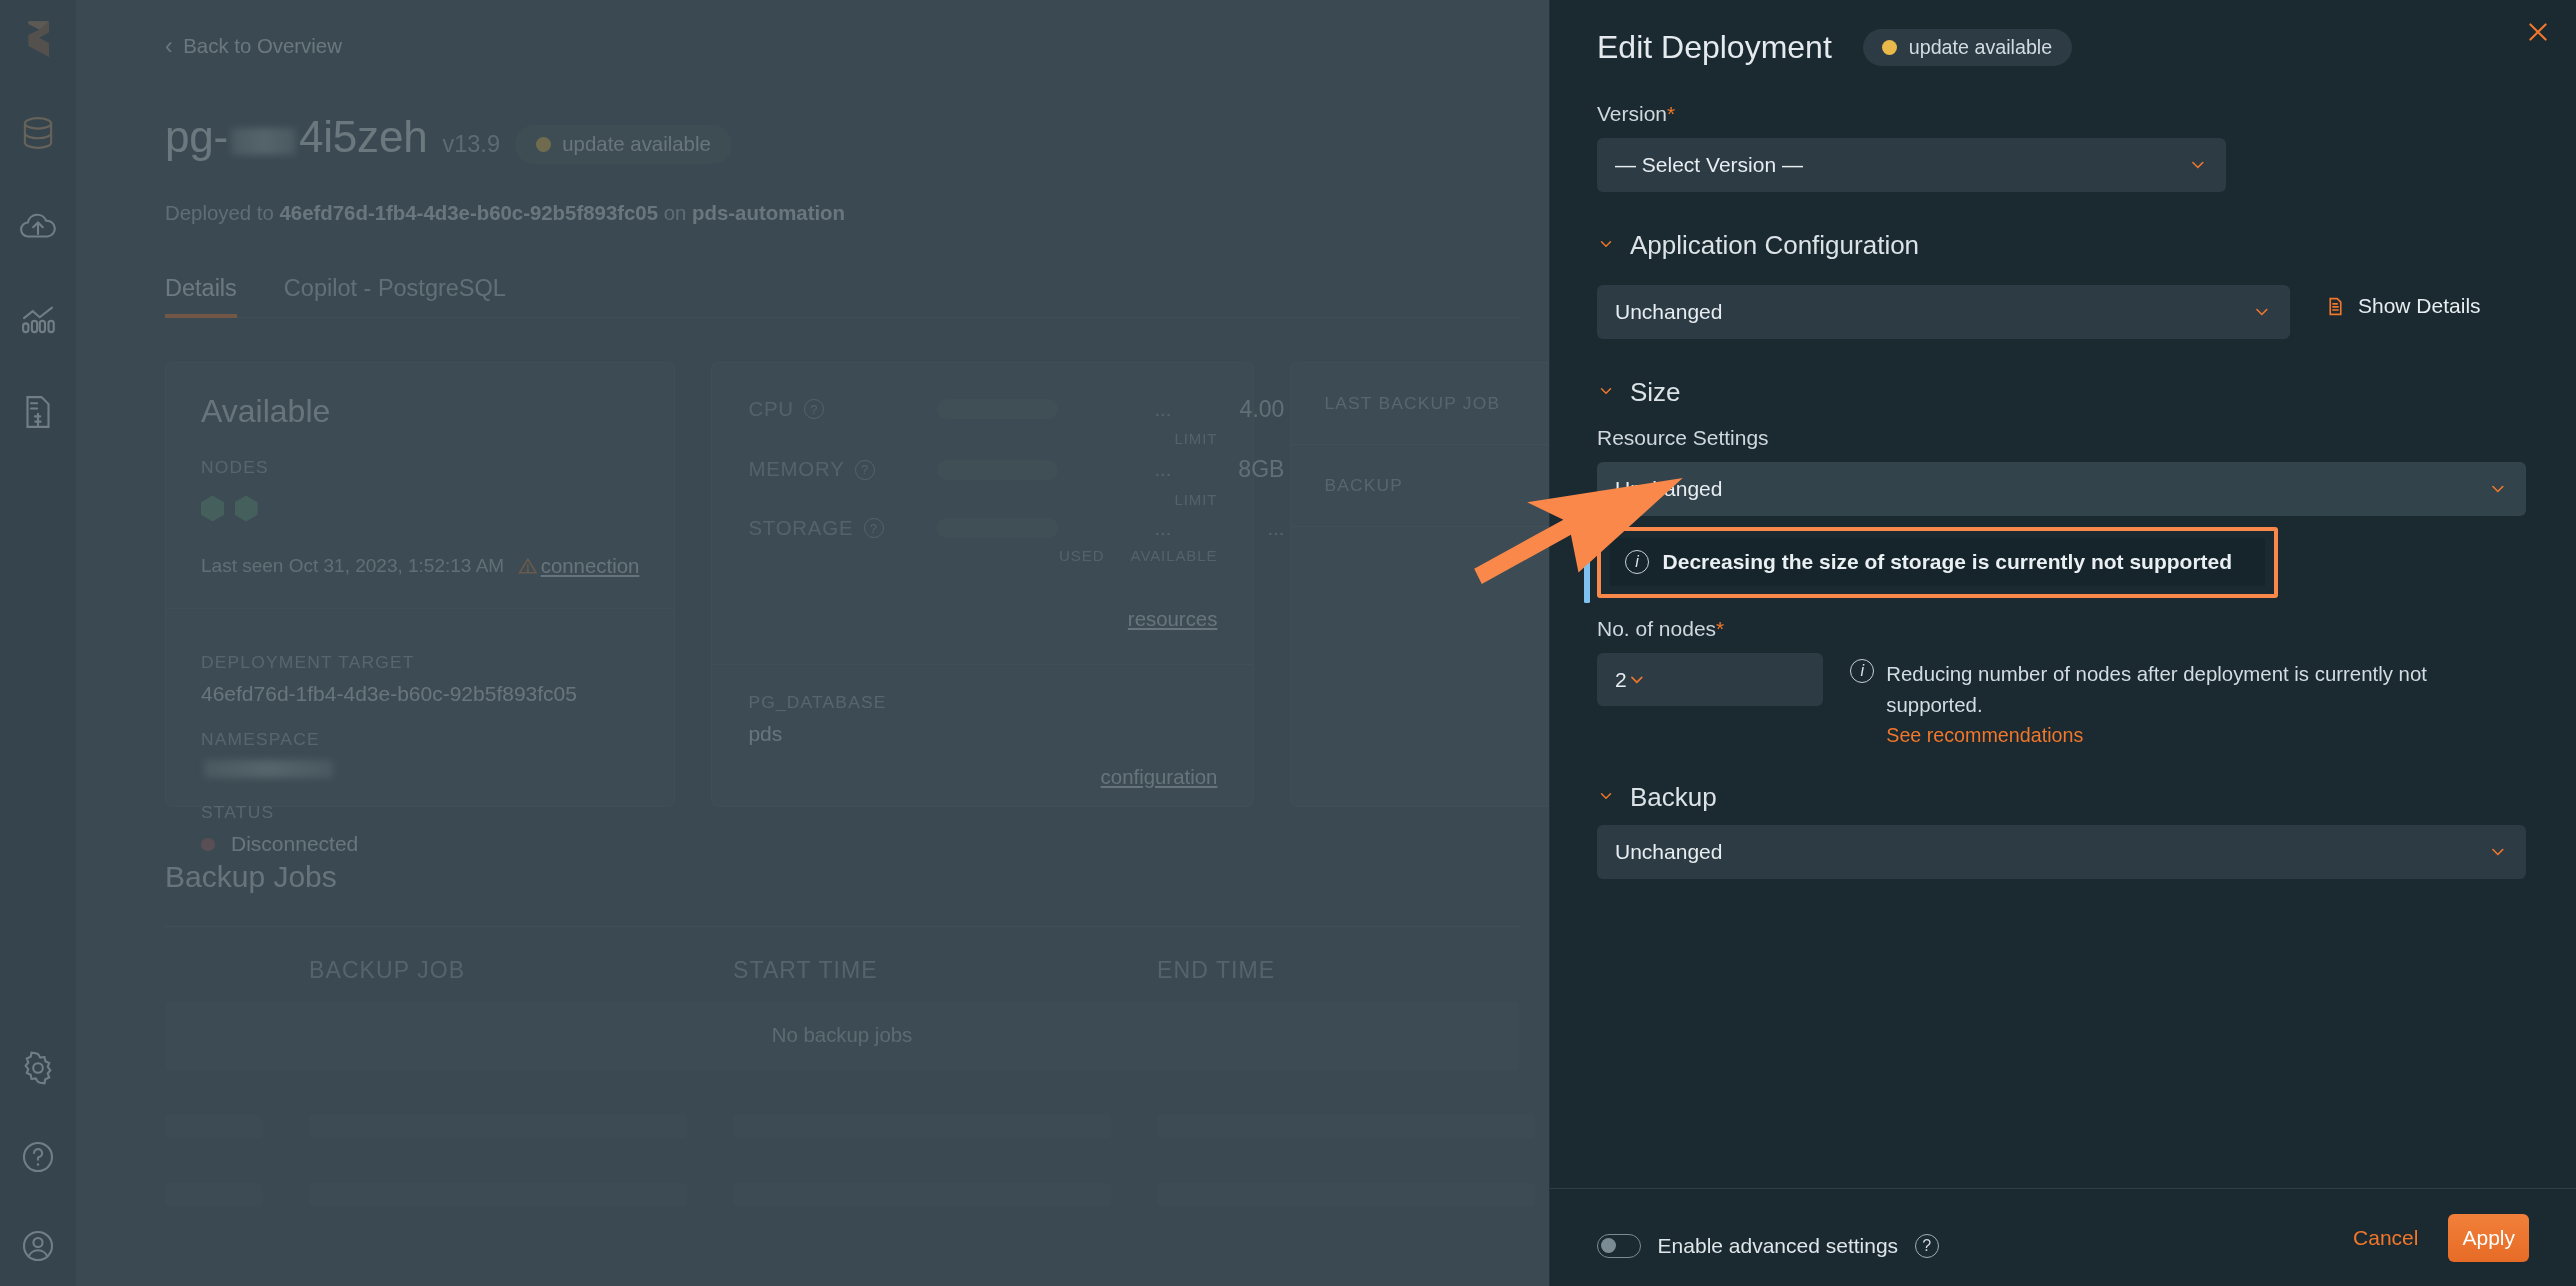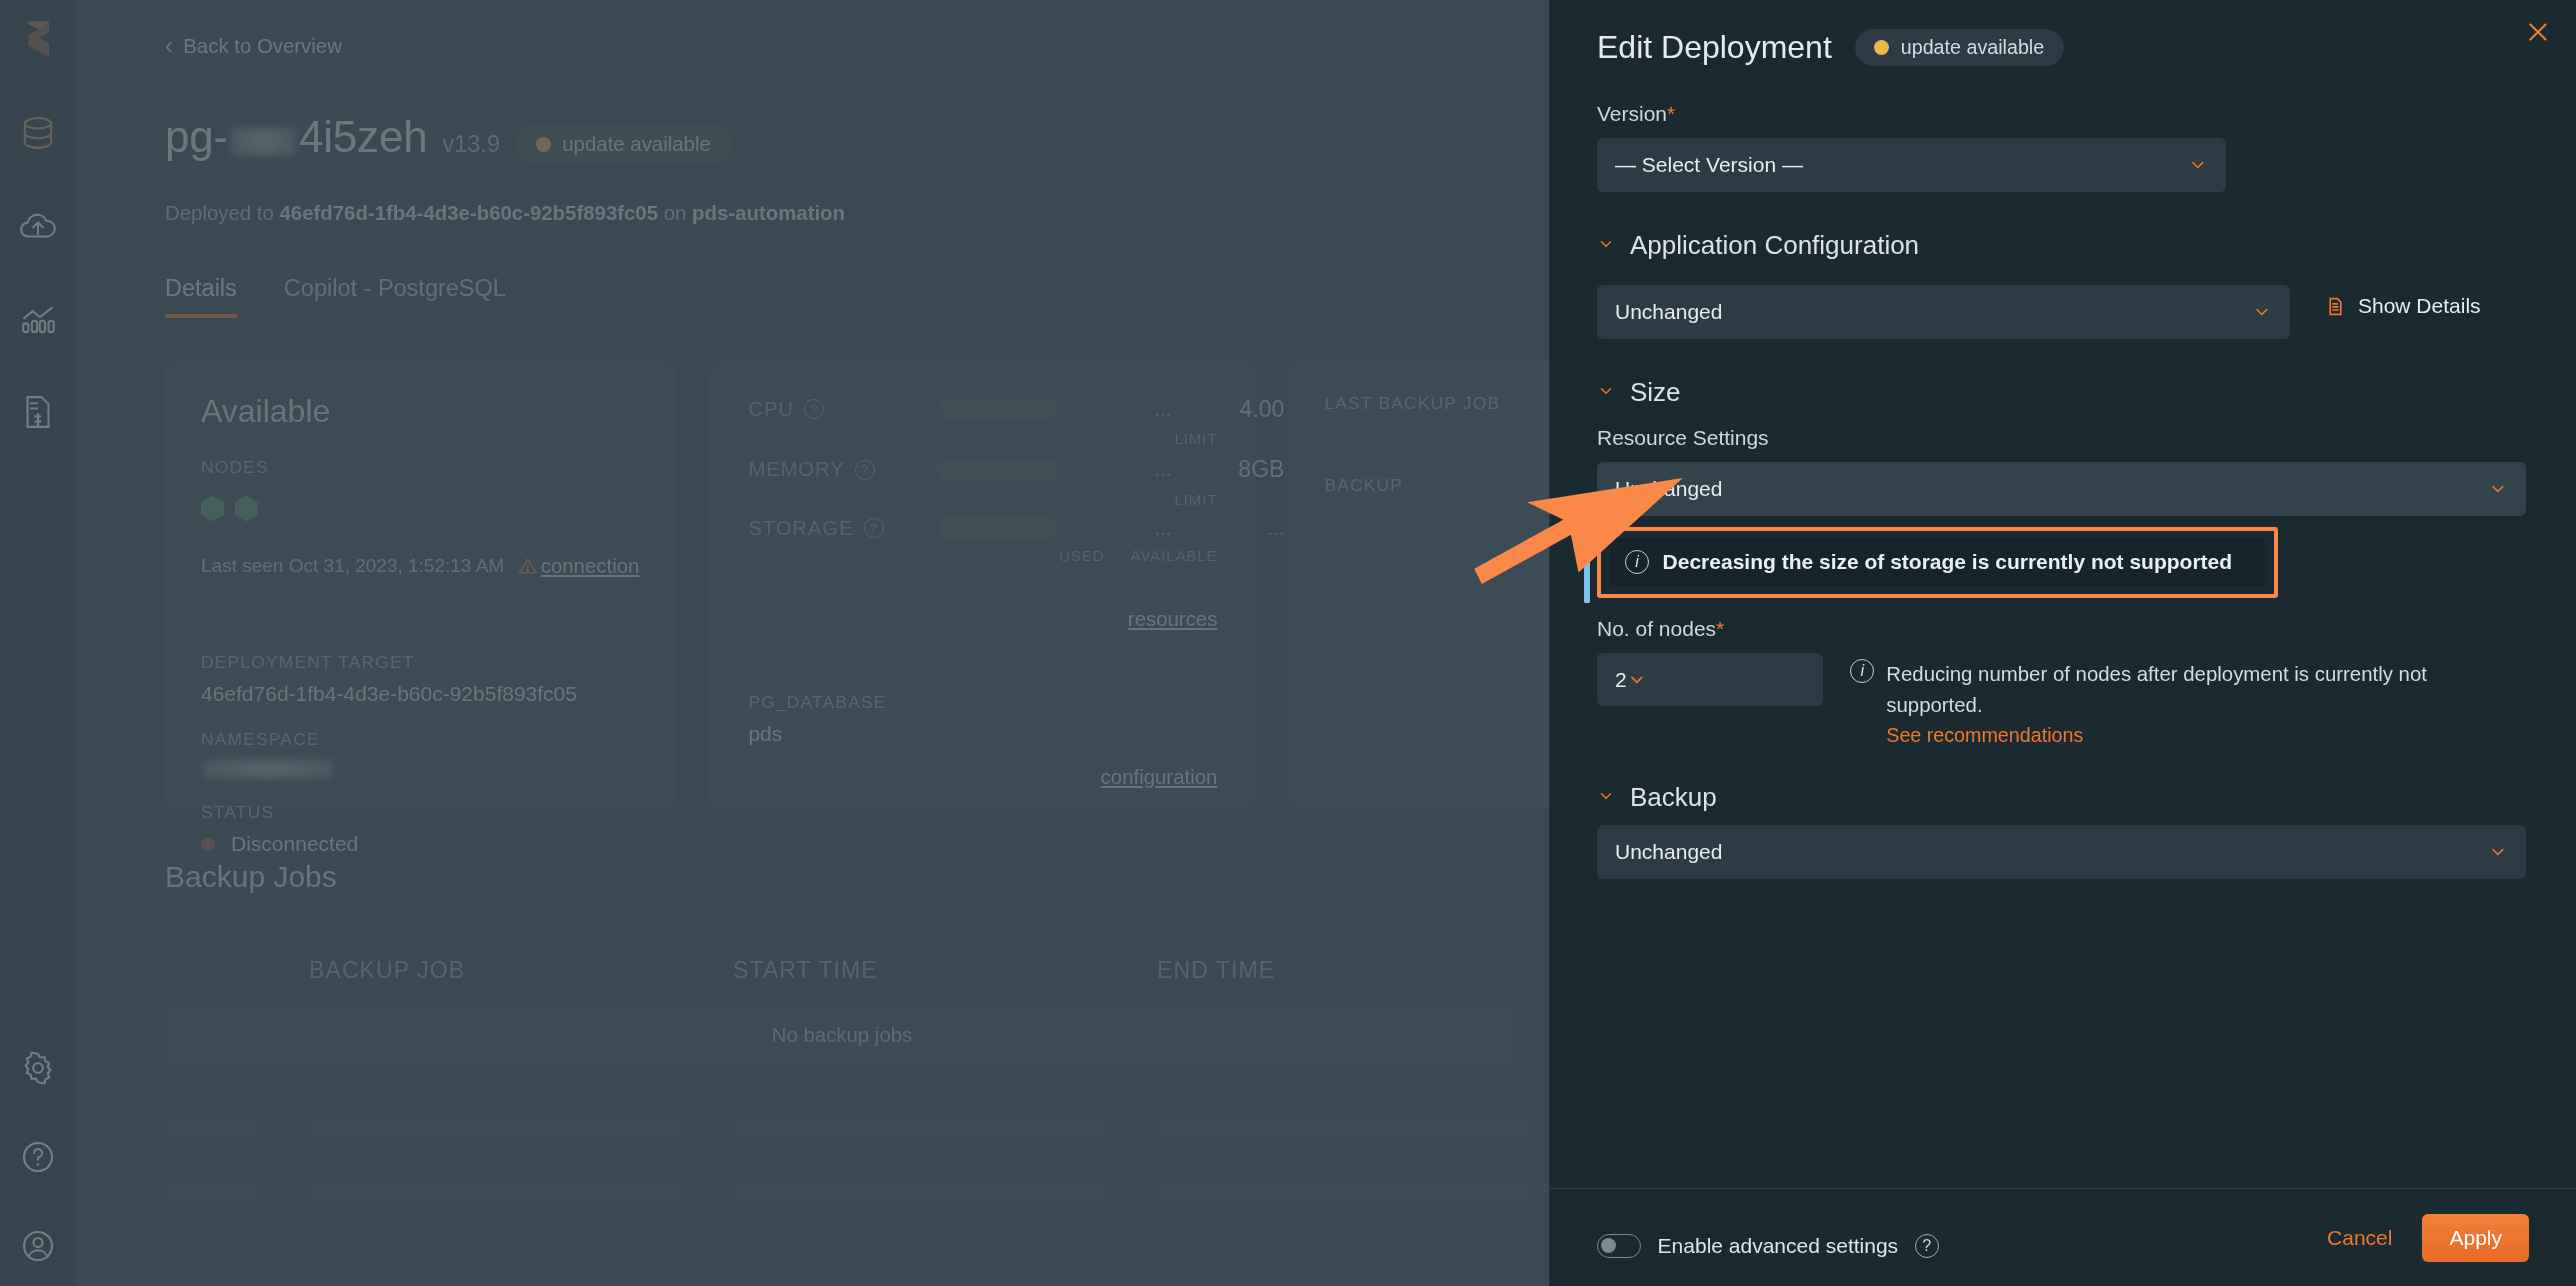--- a/index.html
+++ b/index.html
@@ -107,21 +107,21 @@
 
   
   .panel {
     position: absolute; right: 0; top: 0; width: 1027px; height: 1287px;
     background: #1b2930; color: #dfe6ea;
     border-left: 0.8px solid rgba(255,255,255,.05);
   }
   .panel-close { position: absolute; right: 19.7px; top: 13.6px; width: 36px; height: 36px;
                  display: flex; align-items: center; justify-content: center; }
   .panel-body { padding: 29px 50px 0 47px; height: 1188px; overflow: hidden; }
-  .panel-title-row { display: flex; align-items: center; gap: 23px; }
+  .panel-title-row { display: flex; align-items: center; gap: 31px; }
   .panel-title { font-size: 32px; color: #e4eaee; }
   .pill-dark { display: inline-flex; align-items: center; gap: 11.3px;
                background: #2c3b44; border-radius: 19.7px; padding: 6.8px 19.7px;
                font-size: 19.7px; color: #d2dce1; }
 
   .field-label { font-size: 21px; color: #cfd8dc; margin-top: 36px; }
   .req { color: #f0772b; }
   .select {
     position: relative; margin-top: 12px; height: 54px; background: #2c3b44;
     border-radius: 6px; display: flex; align-items: center;
@@ -170,21 +170,21 @@
   .toggle-wrap { display: flex; align-items: flex-start; gap: 16.6px; margin-top: 16px; }
   .toggle { width: 44px; height: 24px; border-radius: 13.6px; border: 1.5px solid #7b8b93;
             background: transparent; position: relative; }
   .toggle .knob { position: absolute; left: 3px; top: 3px; width: 15px; height: 15px;
                   border-radius: 50%; background: #7b8b93; }
   .toggle-label { font-size: 21px; color: #dfe6ea; }
   .footer-right { display: flex; align-items: center; gap: 30px; }
   .btn-cancel { font-size: 21px; color: #f0772b; background: none; border: none;
                 cursor: pointer; font-family: inherit; margin-left: 24px; }
   .btn-apply { font-size: 21px; color: #fff; background: linear-gradient(180deg,#f2803a,#e66b26);
-               border: none; border-radius: 6px; padding: 12px 27px; cursor: pointer;
+               border: none; border-radius: 6px; padding: 12px 14px; cursor: pointer;
                font-family: inherit; }
 
   
   .anno-arrow { position: absolute; left: 1474px; top: 463px; width: 212px; height: 136px;
                 pointer-events: none; }
 </style>
 </head>
 <body>
 
 <div class="app">

